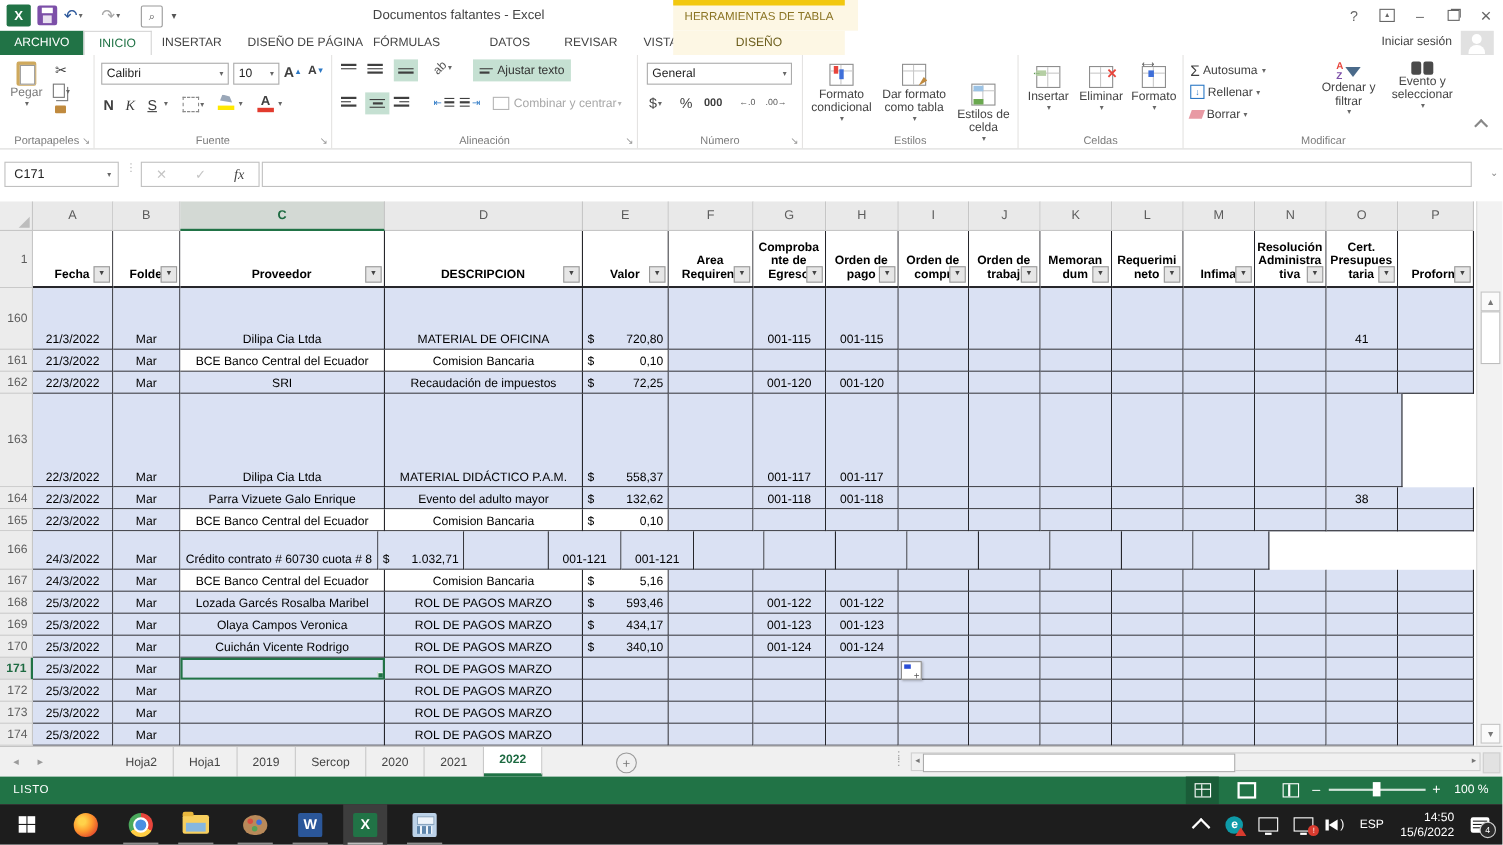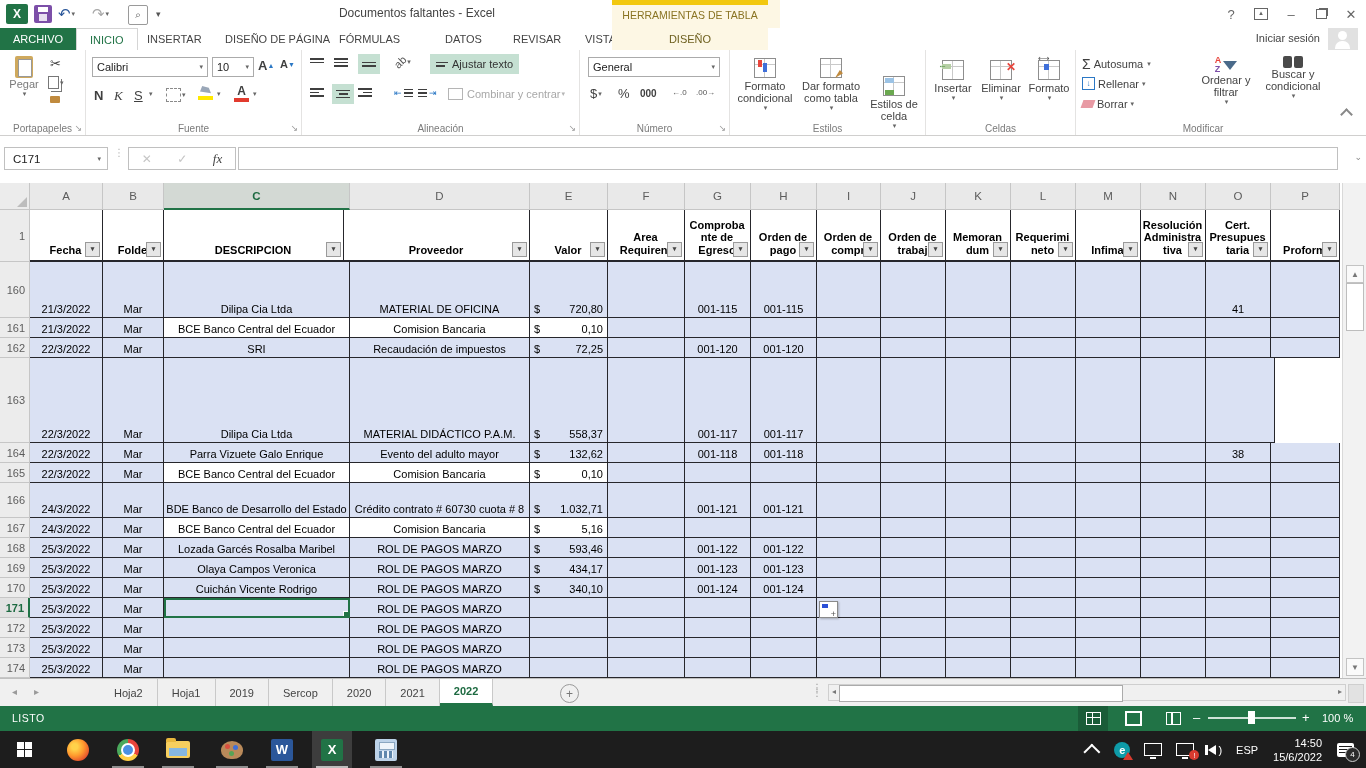--- a/index.html
+++ b/index.html
@@ -478,21 +478,21 @@
           <span style="width:0;height:0;border-left:7px solid transparent;border-right:7px solid transparent;border-top:9px solid #4a6a8a;margin-left:2px;"></span>
         </span>
       <span class="two-line">Ordenar y filtrar</span>
         <span class="dd">▾</span>
     </div>
     <div class="bigbtn" style="left:184px;top:6px;width:66px;">
       <span style="display:flex;">
           <i style="width:9px;height:12px;background:#4a4a4a;border-radius:2px;"></i>
           <i style="width:9px;height:12px;background:#4a4a4a;border-radius:2px;margin-left:2px;"></i>
         </span>
-      <span class="two-line">Buscar y condicional</span>
+      <span class="two-line">Evento y seleccionar</span>
         <span class="dd">▾</span>
     </div>
     <div class="glabel"><span>Modificar</span></div>
   </div>
   <div class="minib" style="left:1342px;top:60px;">
       <span class="chev"></span>
     </div>
 </div>
 
 <div class="abs" id="fbar">
@@ -529,22 +529,22 @@
       <div class="colhead" style="width: 65px; height: 27px;">L</div>
       <div class="colhead" style="width: 65px; height: 27px;">M</div>
       <div class="colhead" style="width: 65px; height: 27px;">N</div>
       <div class="colhead" style="width: 65px; height: 27px;">O</div>
       <div class="colhead" style="width: 69px; height: 27px;">P</div>
     </div>
     <div class="grow" style="top: 27px; height: 52px;">
       <div class="rowhead" style="width: 30px; height: 52px;">1</div>
       <div class="cell hdr" style="width: 73px; height: 52px;">Fecha<span class="filterbtn">▾</span></div>
       <div class="cell hdr" style="width: 61px; height: 52px;">Folde<span class="filterbtn">▾</span></div>
+      <div class="cell hdr" style="width: 186px; height: 52px;">Proveedor<span class="filterbtn">▾</span></div>
       <div class="cell hdr" style="width: 180px; height: 52px;">DESCRIPCION<span class="filterbtn">▾</span></div>
-      <div class="cell hdr" style="width: 186px; height: 52px;">Proveedor<span class="filterbtn">▾</span></div>
       <div class="cell hdr" style="width: 78px; height: 52px; text-align: right;">Valor<span class="filterbtn">▾</span></div>
       <div class="cell hdr" style="width: 77px; height: 52px;">Area
 Requirent<span class="filterbtn">▾</span></div>
       <div class="cell hdr" style="width: 66px; height: 52px;">Comproba
 nte de
 Egreso<span class="filterbtn">▾</span></div>
       <div class="cell hdr" style="width: 66px; height: 52px;">Orden de
 pago<span class="filterbtn">▾</span></div>
       <div class="cell hdr" style="width: 64px; height: 52px;">Orden de
 compr<span class="filterbtn">▾</span></div>
@@ -763,23 +763,20 @@
       <div class="cell" style="width: 69px; height: 20px;"></div>
     </div>
     <div class="grow" style="top: 300px; height: 35px;">
       <div class="rowhead" style="width: 30px; height: 35px;">166</div>
       <div class="cell" style="width: 73px; height: 35px;">
         <span>24/3/2022</span>
       </div>
       <div class="cell" style="width: 61px; height: 35px;">
         <span>Mar</span>
       </div>
-      <div class="cell" style="width: 186px; height: 35px;">
-        <span>BDE Banco de Desarrollo del Estado</span>
-      </div>
       <div class="cell" style="width: 180px; height: 35px;">
         <span>Crédito  contrato # 60730 cuota # 8</span>
       </div>
       <div class="cell valor" style="width: 78px; height: 35px;">
         <span>$</span>
         <span>1.032,71</span>
       </div>
       <div class="cell" style="width: 77px; height: 35px;"></div>
       <div class="cell" style="width: 66px; height: 35px;">
         <span>001-121</span>

